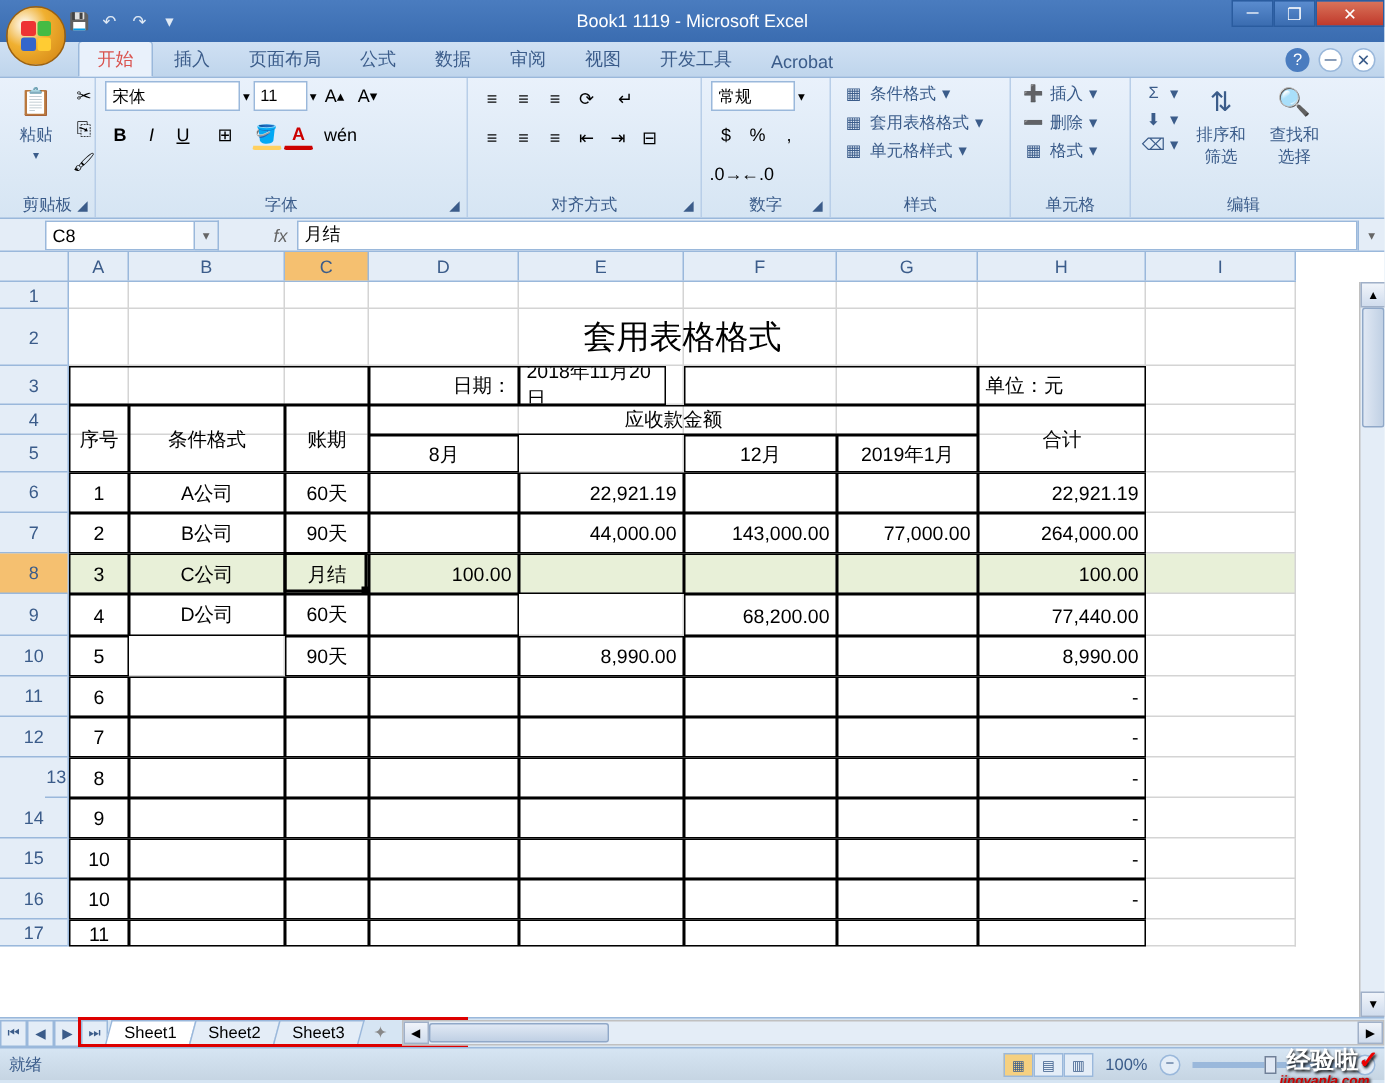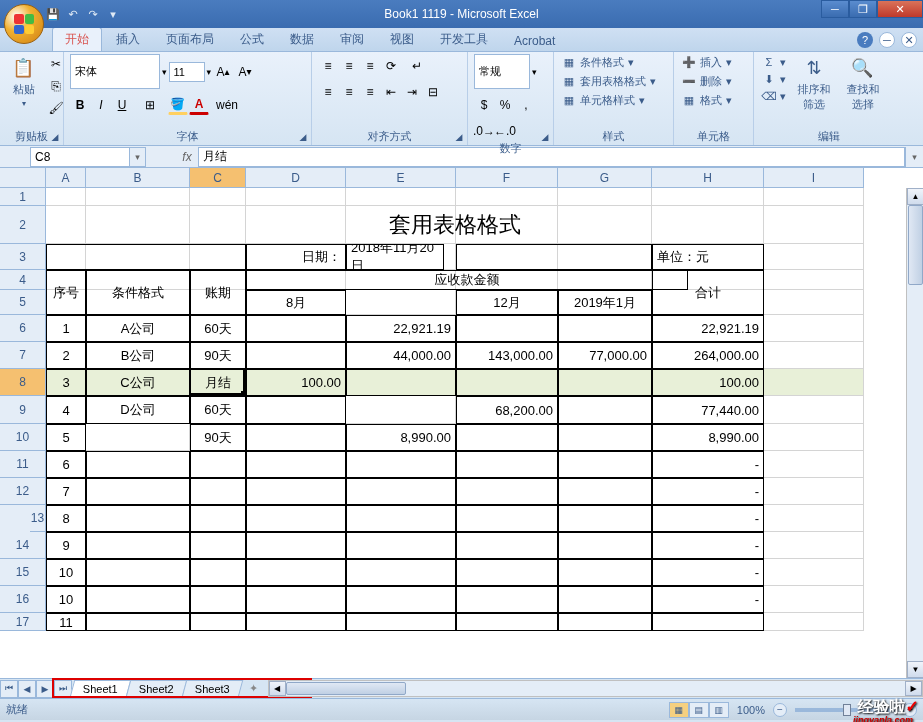--- a/index.html
+++ b/index.html
@@ -30,21 +30,21 @@
 
 .ribbon { height: 94px; background: linear-gradient(#e9f1fb,#d6e5f3); border-bottom: 1px solid #9ab8db; display: flex; }
 .ribbon-group { border-right: 1px solid #b8cee8; padding: 2px 6px 0 6px; display: flex; flex-direction: column; justify-content: space-between; position: relative; }
 .group-label { text-align: center; font-size: 11px; color: #3b5c8a; padding-bottom: 1px; }
 .group-content { flex: 1; display: flex; align-items: flex-start; gap: 4px; }
 .big-btn { display: flex; flex-direction: column; align-items: center; justify-content: center; padding: 2px 6px; cursor: pointer; font-size: 11px; color: #3b5c8a; gap: 2px; }
 .big-icon { width: 24px; height: 24px; display: flex; align-items: center; justify-content: center; font-size: 18px; }
 .small-btns { display: flex; flex-direction: column; gap: 2px; }
 .small-btn { width: 20px; height: 20px; display: flex; align-items: center; justify-content: center; cursor: pointer; font-size: 12px; border: 1px solid transparent; border-radius: 2px; }
 .font-row { display: flex; align-items: center; gap: 2px; }
-.font-name { width: 90px; height: 35px; border: 1px solid #9ab8db; background: #fff; font-size: 11px; padding: 4px 4px; }
+.font-name { width: 90px; height: 20px; border: 1px solid #9ab8db; background: #fff; font-size: 11px; padding: 4px 4px; }
 .font-size { width: 36px; height: 20px; border: 1px solid #9ab8db; background: #fff; font-size: 11px; padding: 0 4px; }
 .small-row { display: flex; gap: 1px; margin-top: 2px; }
 .dlg-launcher { position: absolute; right: 2px; bottom: 2px; width: 12px; height: 12px; font-size: 9px; color: #3b5c8a; cursor: pointer; display:flex; align-items:center; justify-content:center; }
 .menu-item { display: flex; align-items: center; gap: 4px; font-size: 11px; color: #3b5c8a; cursor: pointer; padding: 1px 2px; white-space: nowrap; }
 .menu-icon { width: 14px; height: 14px; display:inline-flex; align-items:center; justify-content:center; font-size:11px; }
 
 
 .formula-bar { height: 22px; background: #e4edf7; border-bottom: 1px solid #9ab8db; display: flex; align-items: center; }
 .name-box { width: 100px; height: 20px; border: 1px solid #9ab8db; background: #fff; margin-left: 30px; font-size: 12px; padding: 0 4px; display:flex; align-items:center; }
 .name-box-dd { width:16px; height:20px; border:1px solid #9ab8db; border-left:none; background:#e4edf7; cursor:pointer; display:flex; align-items:center; justify-content:center; font-size:9px; color:#666; }
@@ -488,21 +488,21 @@
           <div class="gcell" style="left: 718px; top: 425px; width: 100px; height: 18px;"></div>
           <div class="tcell title-cell" style="left: 0px; top: 18px; width: 818px; height: 38px;">套用表格格式</div>
           <div class="tcell tbord rgt" style="left: 200px; top: 56px; width: 100px; height: 26px;">日期：</div>
           <div class="tcell tbord" style="left: 300px; top: 56px; width: 98px; height: 26px;">2018年11月20日</div>
           <div class="tcell tbord" style="left: 0px; top: 56px; width: 200px; height: 26px;"></div>
           <div class="tcell tbord" style="left: 410px; top: 56px; width: 196px; height: 26px;"></div>
           <div class="tcell tbord" style="left: 606px; top: 56px; width: 112px; height: 26px;">单位：元</div>
           <div class="tcell tbord cen" style="left: 0px; top: 82px; width: 40px; height: 45px;">序号</div>
           <div class="tcell tbord cen" style="left: 40px; top: 82px; width: 104px; height: 45px;">条件格式</div>
           <div class="tcell tbord cen" style="left: 144px; top: 82px; width: 56px; height: 45px;">账期</div>
-          <div class="tcell tbord cen" style="left: 200px; top: 82px; width: 442px; height: 20px; text-align: center;">应收款金额</div>
+          <div class="tcell tbord cen" style="left: 200px; top: 82px; width: 406px; height: 20px; text-align: center;">应收款金额</div>
           <div class="tcell tbord cen" style="left: 606px; top: 82px; width: 112px; height: 45px;">合计</div>
           <div class="tcell tbord cen" style="left: 200px; top: 102px; width: 100px; height: 25px;">8月</div>
           <div class="tcell tbord cen" style="left: 410px; top: 102px; width: 102px; height: 25px;">12月</div>
           <div class="tcell tbord cen" style="left: 512px; top: 102px; width: 94px; height: 25px;">2019年1月</div>
           <div class="tcell tbord cen" style="left: 0px; top: 127px; width: 40px; height: 27px;">1</div>
           <div class="tcell tbord cen" style="left: 40px; top: 127px; width: 104px; height: 27px;">A公司</div>
           <div class="tcell tbord cen" style="left: 144px; top: 127px; width: 56px; height: 27px;">60天</div>
           <div class="tcell tbord rgt" style="left: 200px; top: 127px; width: 100px; height: 27px;"></div>
           <div class="tcell tbord rgt" style="left: 300px; top: 127px; width: 110px; height: 27px;">22,921.19</div>
           <div class="tcell tbord rgt" style="left: 410px; top: 127px; width: 102px; height: 27px;"></div>

